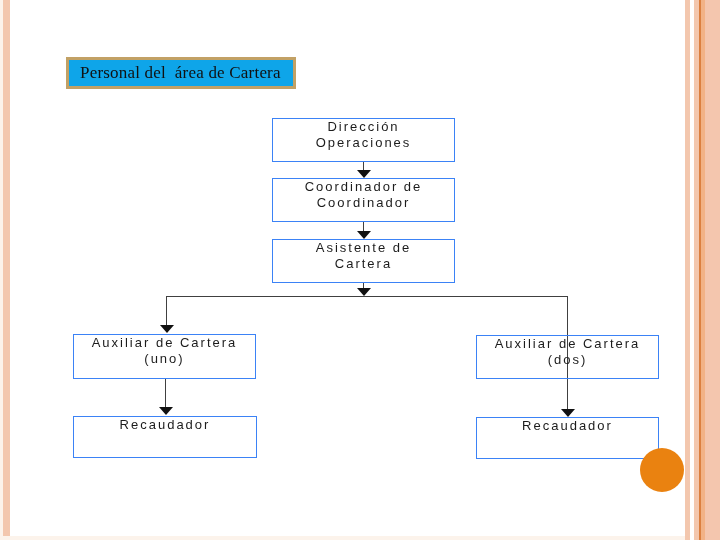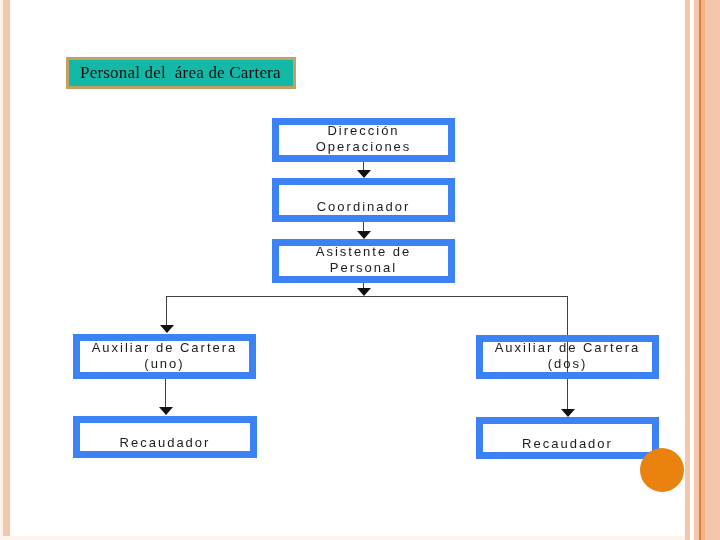--- a/index.html
+++ b/index.html
@@ -19,33 +19,33 @@
   .bottom-cream{position:absolute;left:0;top:536px;width:685px;height:4px;background:#fcf3eb;}
   .s1{left:685px;width:5px;background:#f3c7ae;}
   .s2{left:694px;width:5px;background:#f3c7ae;}
   .s3{left:699px;width:2px;background:#dc8040;}
   .s4{left:701px;width:4px;background:#f2b286;}
   .s5{left:705px;width:15px;background:#f4c6ae;}
 
   
   .title-box{
     position:absolute;left:66px;top:57px;width:230px;height:32px;
-    box-sizing:border-box;border:3px solid #c2a165;background:#14b8a6;
+    box-sizing:border-box;border:3px solid #c2a165;background:#0ea5e9;
     display:flex;align-items:center;padding-left:11px;z-index:2;
   }
   .title-box span{
     font-family:"Liberation Serif", serif;
     font-size:17px;color:#111111;white-space:pre;letter-spacing:0.2px;
   }
 
   
   .org-node{
     position:absolute;box-sizing:border-box;
-    border:7px solid #3b82f6;background:#ffffff;
-    display:flex;flex-direction:column;align-items:center;justify-content:flex-end;
+    border:1px solid #3b82f6;background:#ffffff;
+    display:flex;flex-direction:column;align-items:center;justify-content:flex-start;
     z-index:2;text-align:center;
   }
   .org-node span{
     font-size:13px;letter-spacing:2px;color:#1c1c1c;line-height:16px;white-space:nowrap;
   }
   .n1{left:272px;top:118px;width:183px;height:44px;}
   .n2{left:272px;top:178px;width:183px;height:44px;}
   .n3{left:272px;top:239px;width:183px;height:44px;}
   .n4{left:73px; top:334px;width:183px;height:45px;}
   .n5{left:476px;top:335px;width:183px;height:44px;background:transparent;}
@@ -104,25 +104,26 @@
   <div class="vline dl2v"></div>
   <div class="arrow-down dl2a"></div>
   <div class="vline drv"></div>
   <div class="arrow-down dra"></div>
 
   <div class="org-node n1">
     <span>Dirección</span>
     <span>Operaciones</span>
   </div>
   <div class="org-node n2">
+    <span>Coordinador de</span>
     <span>Coordinador</span>
   </div>
   <div class="org-node n3">
     <span>Asistente de</span>
-    <span>Personal</span>
+    <span>Cartera</span>
   </div>
   <div class="org-node n4">
     <span>Auxiliar de Cartera</span>
     <span>(uno)</span>
   </div>
   <div class="org-node n5">
     <span>Auxiliar de Cartera</span>
     <span>(dos)</span>
   </div>
   <div class="org-node n6">

